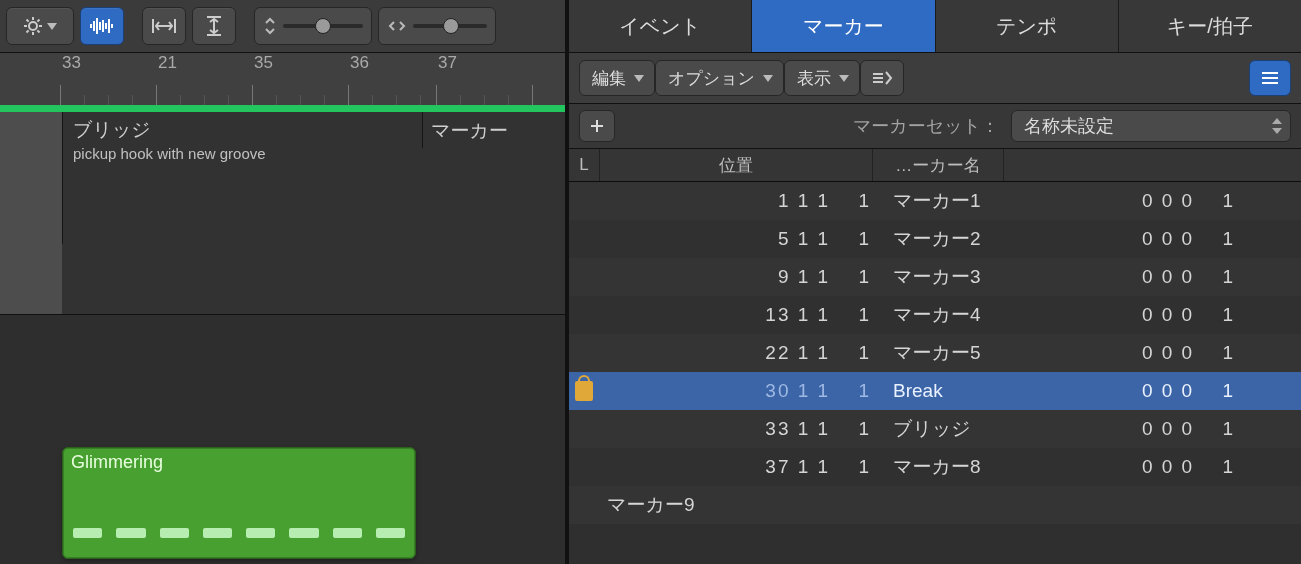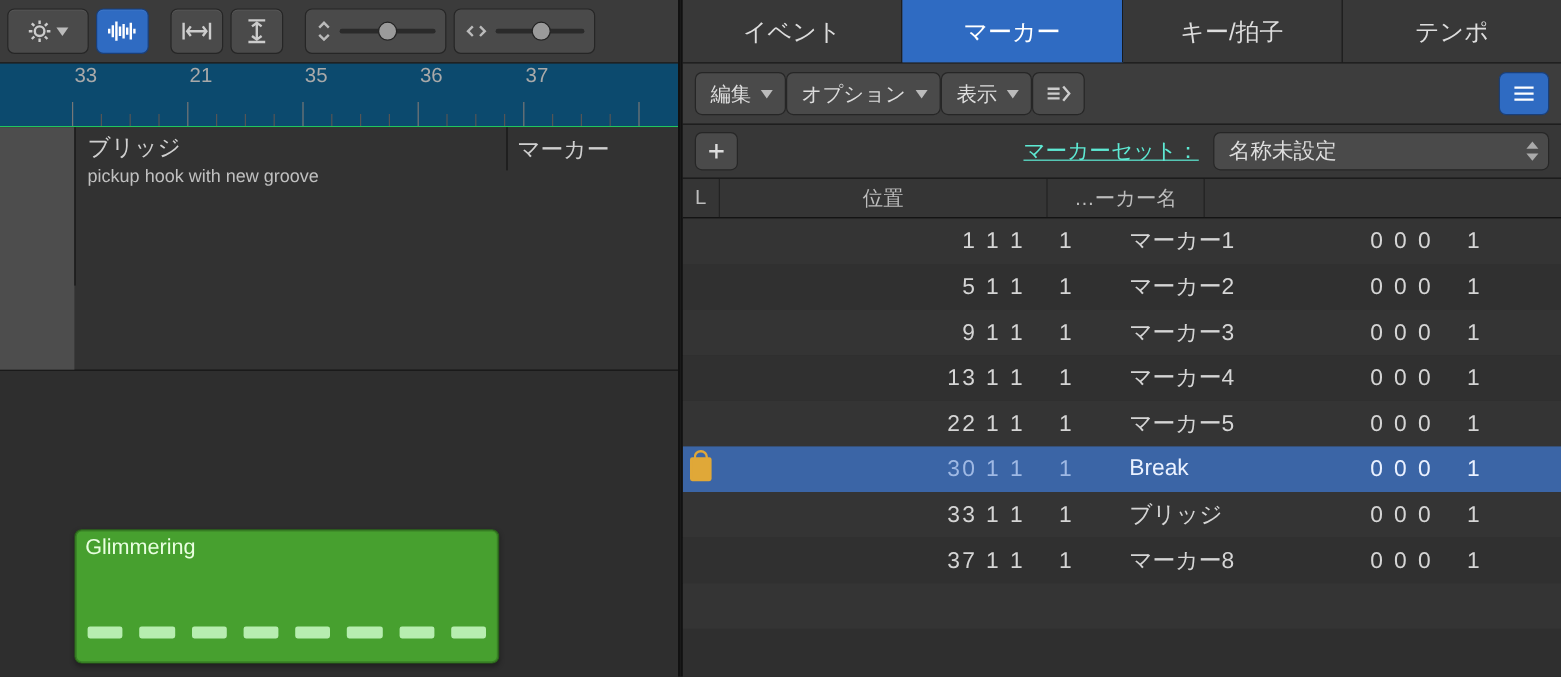--- a/index.html
+++ b/index.html
@@ -86,22 +86,22 @@
     width: 14px; height: 14px;
     background: #9a9a9a;
     border-radius: 50%;
     border: 1px solid #222;
   }
 
   
   .ruler {
     height: 52px;
     position: relative;
-    background: #0c4a6e;
-    border-bottom: 1px solid #22c55e;
+    background: #404040;
+    border-bottom: 7px solid #22c55e;
   }
   .ruler .major {
     position: absolute;
     top: 0;
     color: #a9a9a9;
     font-size: 17px;
   }
   .ruler .tick-major {
     position: absolute;
     bottom: 0;
@@ -268,23 +268,22 @@
   .plus-btn {
     width: 34px; height: 30px;
     background: #4a4a4a;
     border: 1px solid #262626;
     border-radius: 6px;
     display: flex; align-items: center; justify-content: center;
     color: #ddd; font-size: 20px; line-height: 0;
   }
   .set-label {
     margin-left: auto;
-    color: #5eead4;
+    color: #a3a3a3;
     font-size: 18px;
-    text-decoration: underline;
   }
   .set-dropdown {
     width: 258px;
     height: 30px;
     background: #4a4a4a;
     border: 1px solid #262626;
     border-radius: 6px;
     display: flex;
     align-items: center;
     justify-content: space-between;
@@ -322,21 +321,20 @@
   .col-len    { flex: 1;      border-right: 1px solid #222; display:flex;align-items:center;justify-content:center;margin-top:47px;}
   .col-end    { width: 28px; }
 
   .tbody { flex: 1; overflow: hidden; }
   .row {
     height: 38px;
     display: flex;
     color: #d5d5d5;
     font-size: 19px;
     background: #343434;
-    gap: 24px;
   }
   .row:nth-child(even) { background: #303030; }
   .row.selected {
     background: #3b65a6;
     color: #eaf1ff;
     text-align: center;
   }
   .row .cell { display:flex; align-items:center; }
   .row .c-lock { width: 30px; justify-content:center; }
   .row .c-pos  { width: 272px; justify-content:flex-end; padding-right: 14px; letter-spacing: 2px; font-variant-numeric: tabular-nums;}
@@ -502,22 +500,22 @@
             <span></span>
         </div>
       </div>
     </div>
   </div>
 
   <div class="right">
     <div class="tabs">
       <div class="tab">イベント</div>
       <div class="tab active">マーカー</div>
+      <div class="tab">テンポ</div>
       <div class="tab">キー/拍子</div>
-      <div class="tab">テンポ</div>
     </div>
 
     <div class="subbar">
       <div class="menu-btn">
         <span>編集</span>
         <span class="chev-down"></span>
       </div>
       <div class="menu-btn">
         <span>オプション</span>
         <span class="chev-down"></span>
@@ -618,16 +616,17 @@
           <div class="cell c-len">0 0 0　 1</div>
         </div>
         <div class="row">
           <div class="cell c-lock"></div>
           <div class="cell c-pos">37 1 1　 1</div>
           <div class="cell c-name">マーカー8</div>
           <div class="cell c-len">0 0 0　 1</div>
         </div>
         <div class="row">
           <div class="cell c-lock"></div>
+          <div class="cell c-name">マーカー9</div>
         </div>
       </div>
   </div>
 </div>
 
 </body></html>

